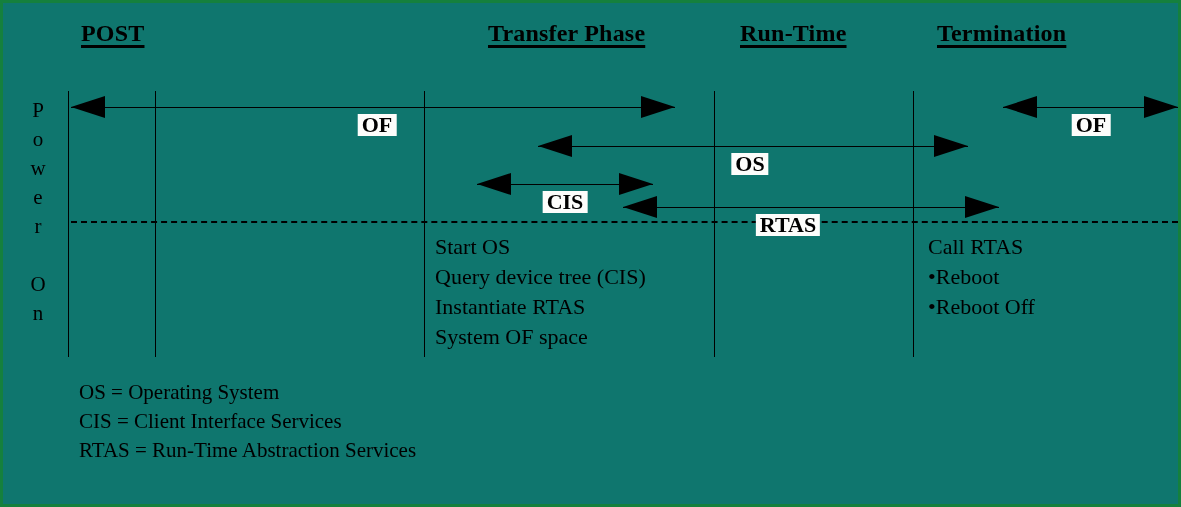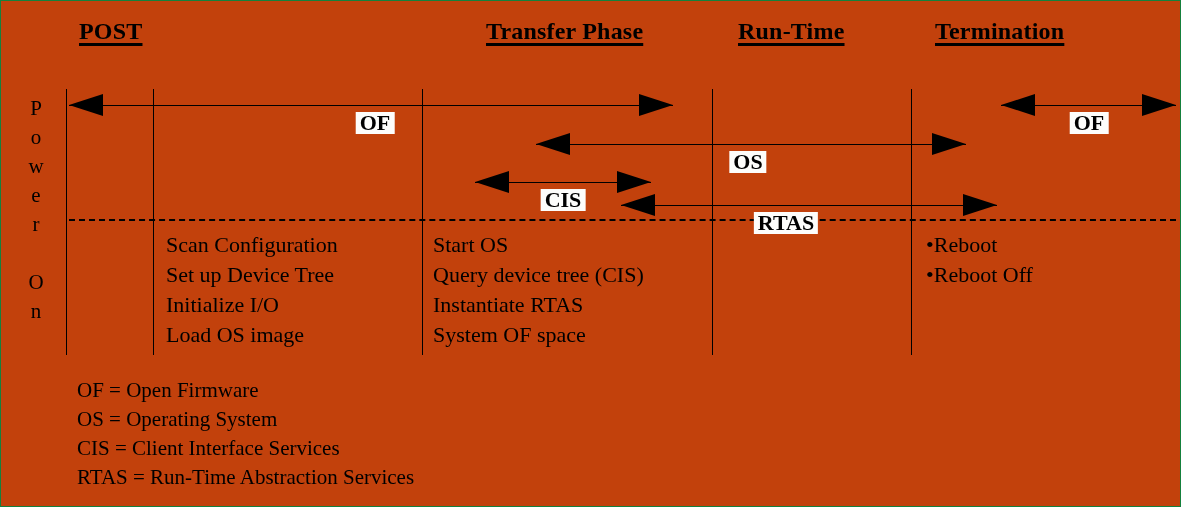--- a/index.html
+++ b/index.html
@@ -5,22 +5,22 @@
 <style>
   html, body {
     margin: 0;
     padding: 0;
     background: #ffffff;
   }
   #canvas {
     position: relative;
     width: 1181px;
     height: 507px;
-    background: #c2410c;
-    border: 1px solid #15803d;
+    background: #0f766e;
+    border: 3px solid #15803d;
     box-sizing: border-box;
     font-family: "Liberation Serif", "DejaVu Serif", serif;
     color: #000000;
     overflow: hidden;
   }
 
   
   .phase-header {
     position: absolute;
     font-family: "Liberation Serif", "DejaVu Serif", serif;
@@ -198,39 +198,33 @@
     <span>P</span>
     <span>o</span>
     <span>w</span>
     <span>e</span>
     <span>r</span>
     <span>&nbsp;</span>
     <span>O</span>
     <span>n</span>
   </div>
 
-  <div class="task-list" style="left:165px; top:229px;">
-    <div>Scan Configuration</div>
-    <div>Set up Device Tree</div>
-    <div>Initialize I/O</div>
-    <div>Load OS image</div>
-  </div>
 
   <div class="task-list" style="left:432px; top:229px;">
     <div>Start OS</div>
     <div>Query device tree (CIS)</div>
     <div>Instantiate RTAS</div>
     <div>System OF space</div>
   </div>
 
   <div class="task-list" style="left:925px; top:229px;">
+    <div>Call RTAS</div>
     <div>•Reboot</div>
     <div>•Reboot Off</div>
   </div>
 
   <div class="legend" style="left:76px; top:375px;">
-    <div>OF = Open Firmware</div>
     <div>OS = Operating System</div>
     <div>CIS = Client Interface Services</div>
     <div>RTAS = Run-Time Abstraction Services</div>
   </div>
 
 </div>
 
 </body></html>

